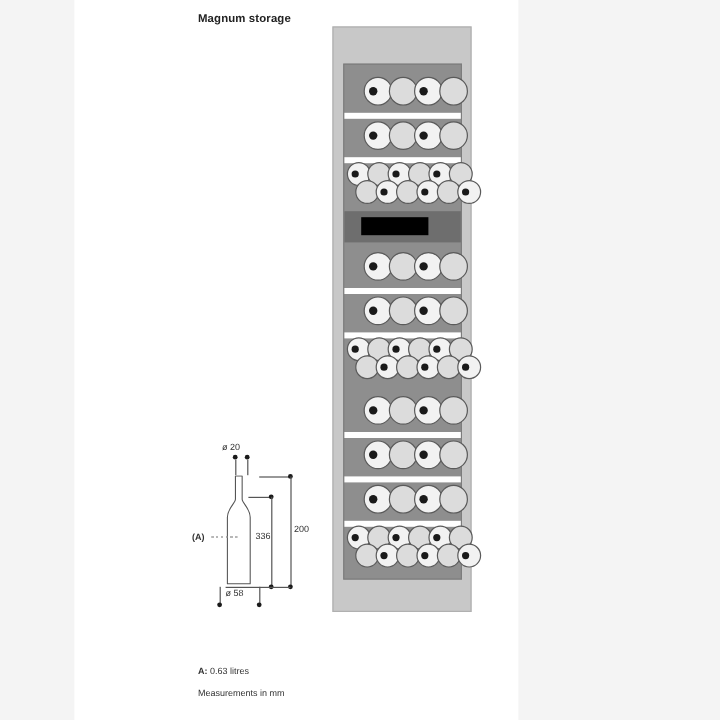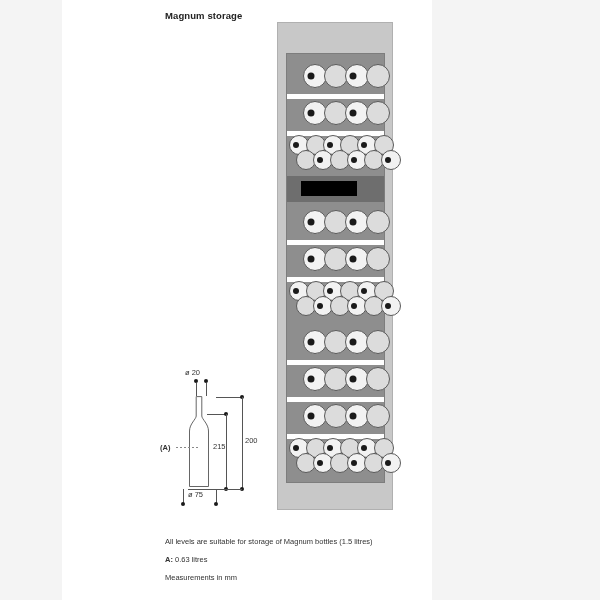--- a/index.html
+++ b/index.html
@@ -268,31 +268,30 @@
     <div class="dim-line" style="left:56px;top:28.5px;width:26px;height:1px;"></div>
     <div class="dim-dot" style="left:80px;top:26.5px;"></div>
     <div class="dim-line" style="left:81.5px;top:28.5px;width:1px;height:92px;"></div>
     <div class="dim-dot" style="left:80px;top:118.5px;"></div>
     <div class="dim-txt" style="left:85px;top:68px;">200</div>
 
     <div class="dim-line" style="left:47px;top:45.5px;width:19px;height:1px;"></div>
     <div class="dim-dot" style="left:64px;top:43.5px;"></div>
     <div class="dim-line" style="left:65.5px;top:45.5px;width:1px;height:75px;"></div>
     <div class="dim-dot" style="left:64px;top:118.5px;"></div>
-    <div class="dim-txt" style="left:53px;top:74px;">215</div>
+    <div class="dim-txt" style="left:53px;top:74px;">336</div>
 
     <div class="dim-line" style="left:28px;top:120.5px;width:54px;height:1px;"></div>
 
     <div class="dim-txt" style="left:0px;top:75px;font-weight:bold;">(A)</div>
     <div class="lead-dot" style="left:16px;top:79px;width:22px;"></div>
 
     <div class="dim-line" style="left:22.5px;top:121px;width:1px;height:14px;"></div>
     <div class="dim-line" style="left:55.5px;top:121px;width:1px;height:14px;"></div>
-    <div class="dim-txt" style="left:28px;top:122px;">ø 75</div>
+    <div class="dim-txt" style="left:28px;top:122px;">ø 58</div>
     <div class="dim-dot" style="left:21px;top:134px;"></div>
     <div class="dim-dot" style="left:54px;top:134px;"></div>
   </div>
 
-  <div class="foot" style="top:537px;">All levels are suitable for storage of Magnum bottles (1.5 litres)</div>
   <div class="foot" style="top:555px;"><b>A:</b><span> 0.63 litres</span></div>
   <div class="foot" style="top:573px;">Measurements in mm</div>
 
 </div>
 
 </body></html>

